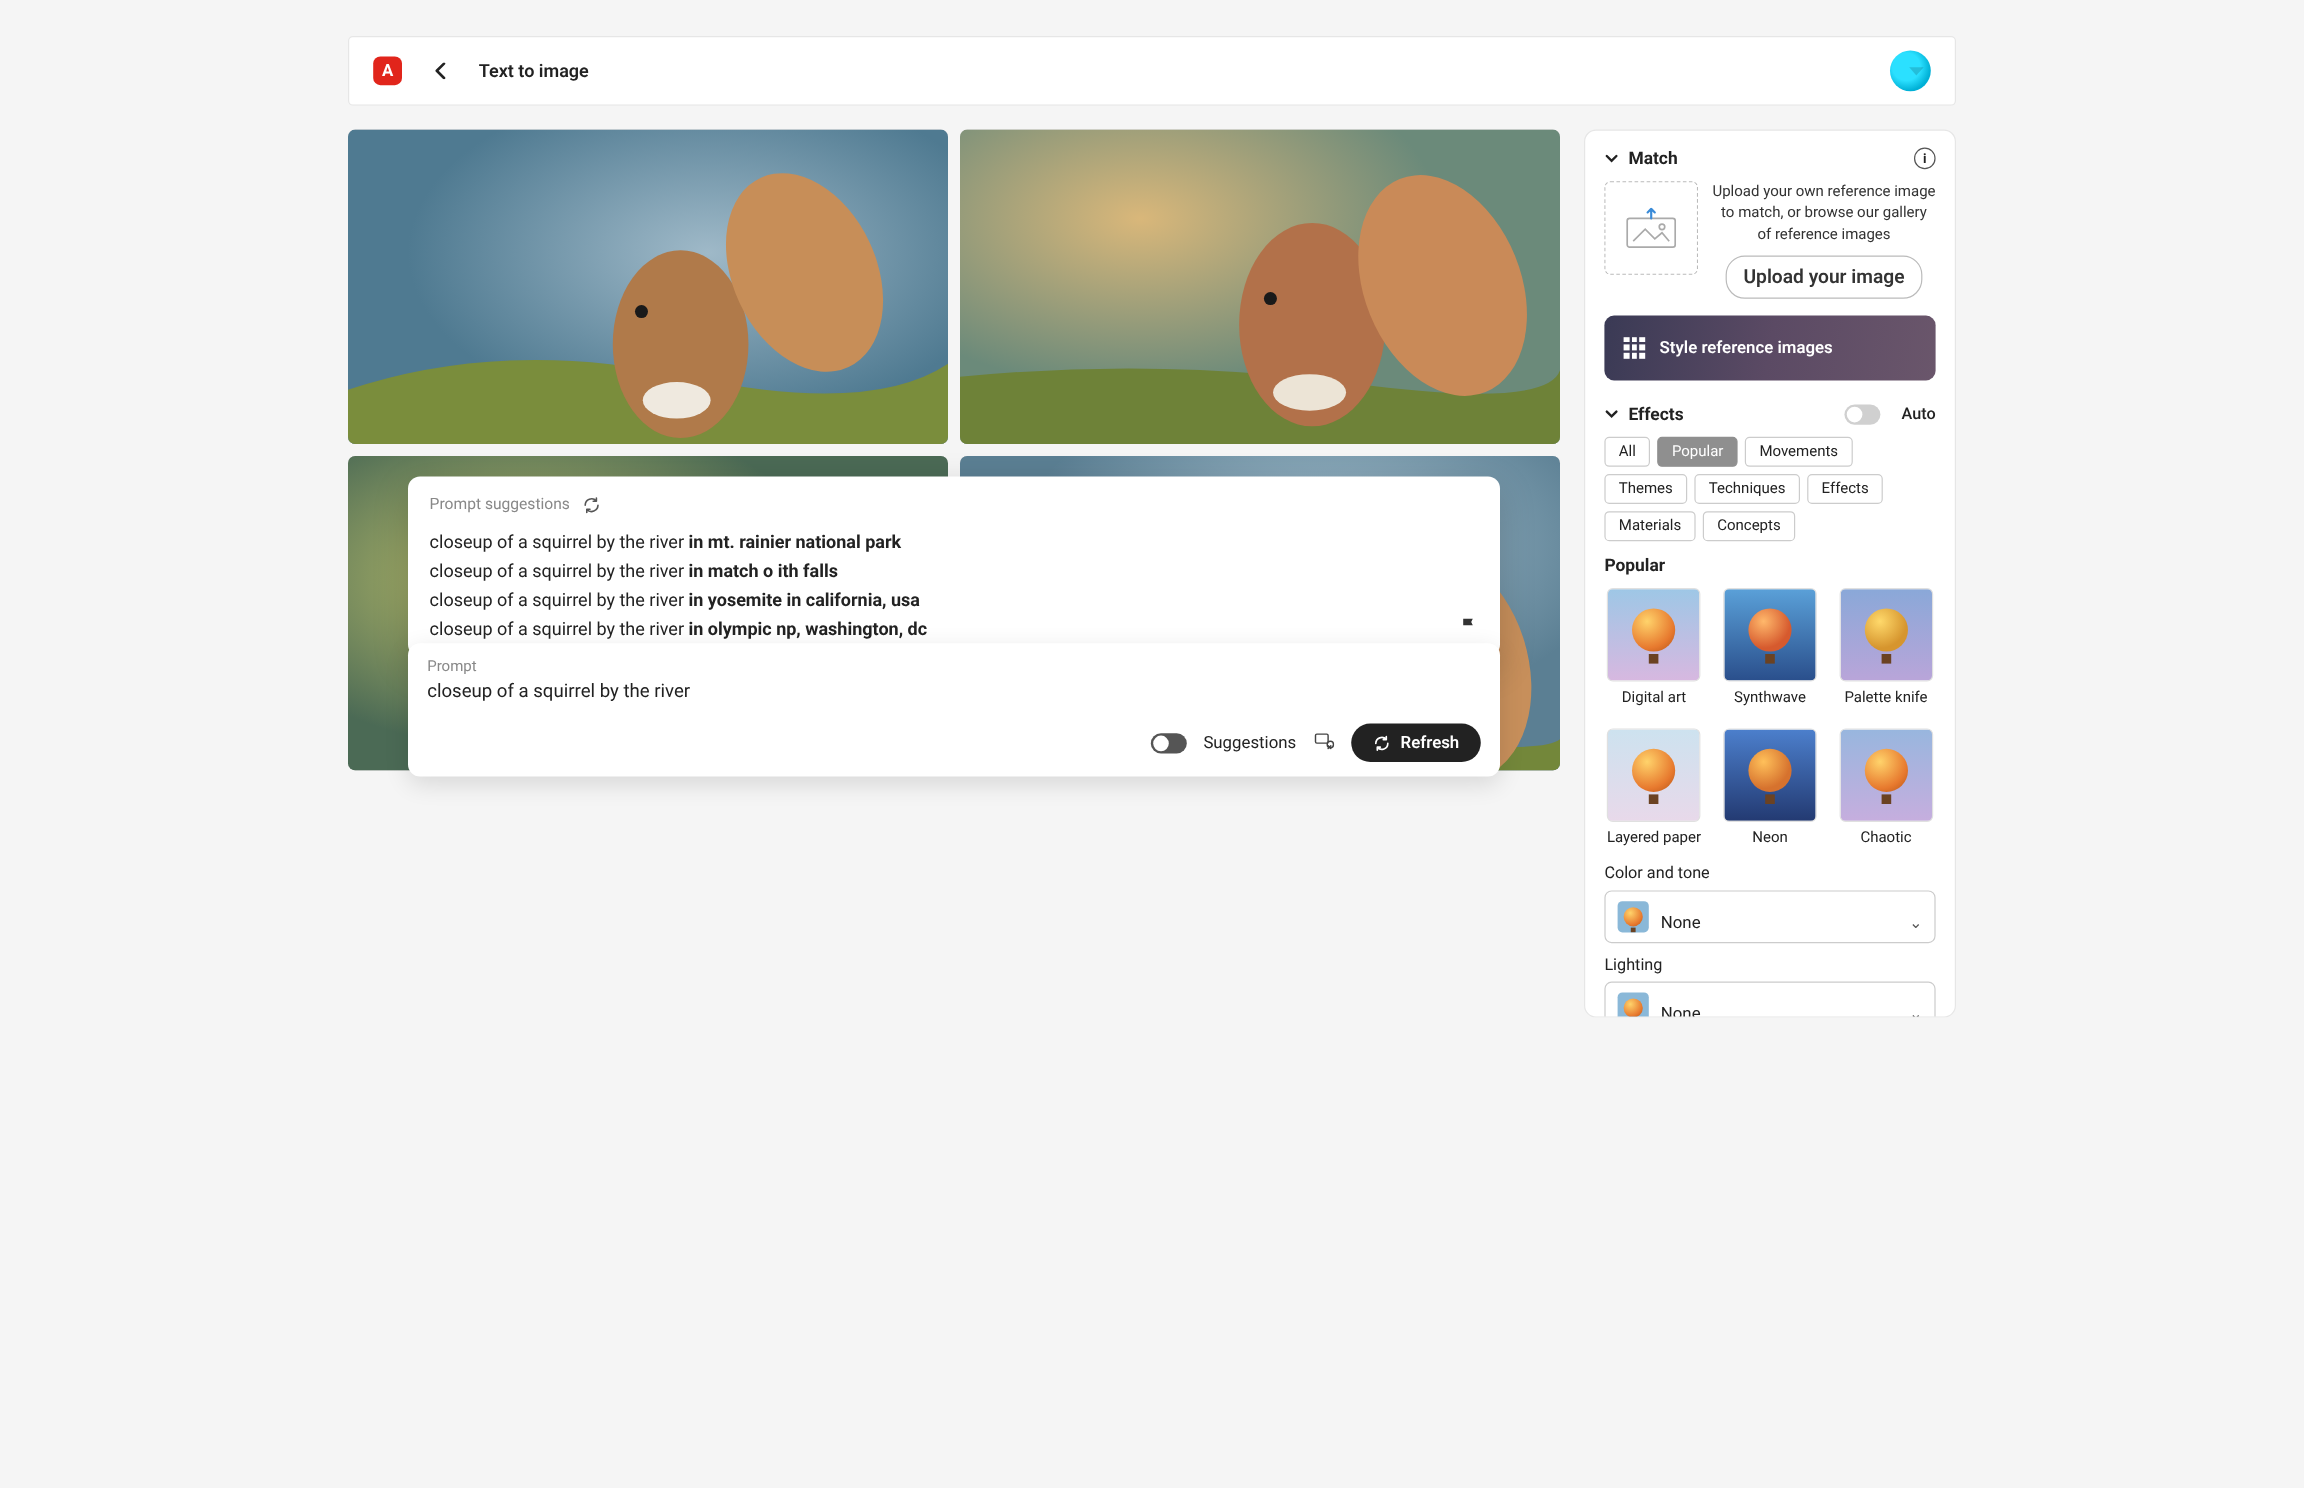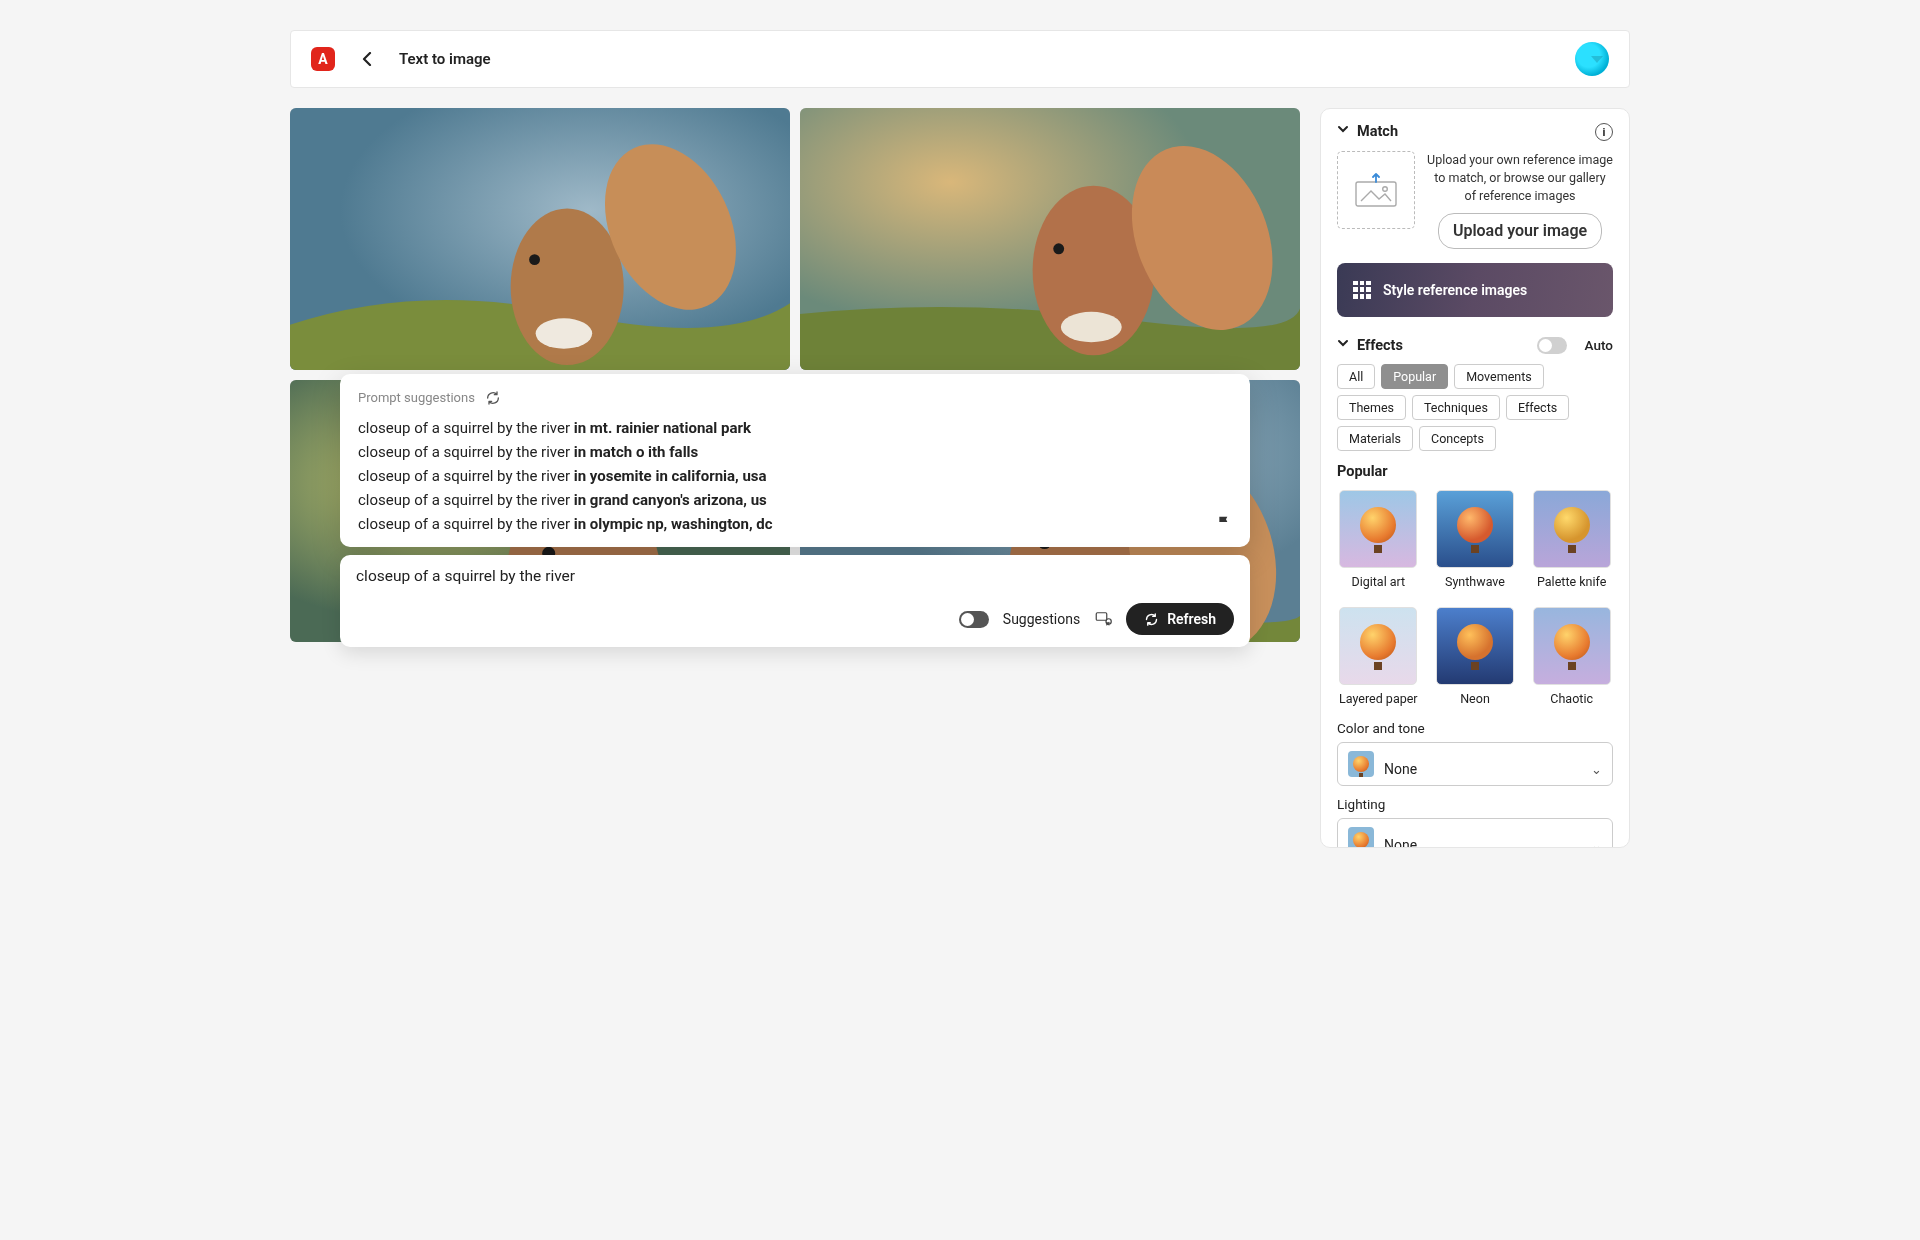--- a/index.html
+++ b/index.html
@@ -147,21 +147,21 @@
   .sidebar {
     width: 310px;
     background: #fff;
     border: 1px solid #e6e6e6;
     border-radius: 10px;
     padding: 14px 16px 0;
     height: 740px;
     overflow: hidden;
   }
   .section-header {
-    display: flex; gap: 8px;
+    display: flex; align-items: center; gap: 8px;
     font-weight: 700; font-size: 14.5px;
     margin-bottom: 10px;
     cursor: pointer;
   }
   .section-header .spacer { flex: 1; }
   .info-icon {
     width: 18px; height: 18px; border: 1.3px solid #555;
     border-radius: 50%;
     display: flex; align-items: center; justify-content: center;
     font-size: 11px; font-weight: bold;
@@ -364,31 +364,31 @@
           <span class="refresh-icon">
             <svg width="16" height="16" viewBox="0 0 24 24">
                 <path d="M4 12a8 8 0 0 1 13.9-5.3M20 12a8 8 0 0 1-13.9 5.3M18 3v4h-4M6 21v-4h4" stroke="#555" stroke-width="2" fill="none" stroke-linecap="round" stroke-linejoin="round"></path>
               </svg>
           </span>
         </div>
         <div class="suggest-list">
           <div class="suggest-item"><span>closeup of a squirrel by the river </span><span class="bold">in mt. rainier national park</span></div>
           <div class="suggest-item"><span>closeup of a squirrel by the river </span><span class="bold">in match o ith falls</span></div>
           <div class="suggest-item"><span>closeup of a squirrel by the river </span><span class="bold">in yosemite in california, usa</span></div>
-          <div class="suggest-item"><span>closeup of a squirrel by the river </span><span class="bold">in grand canyon's arizona, us</span></div>
           <div class="suggest-item"><span>closeup of a squirrel by the river </span><span class="bold">in olympic np, washington, dc</span></div>
         </div>
         <div class="flag-icon">
           <svg width="16" height="16" viewBox="0 0 24 24">
               <path d="M5 3v18M5 4h12l-2 4 2 4H5" fill="#333"></path>
             </svg>
         </div>
       </div>
 
       <div class="prompt-panel">
+        <div class="prompt-label">Prompt</div>
         <div class="prompt-text">closeup of a squirrel by the river</div>
         <div class="prompt-actions">
           <div class="toggle"></div>
           <span class="action-label">Suggestions</span>
           <span class="small-icon">
             <svg width="18" height="18" viewBox="0 0 24 24">
                 <rect x="3" y="5" width="14" height="10" rx="1.5" stroke="#444" stroke-width="1.6" fill="none"></rect>
                 <path d="M17 18 l3 3 M20 18 l-3 3" stroke="#444" stroke-width="1.6" stroke-linecap="round"></path>
                 <circle cx="19.5" cy="16.5" r="3.5" stroke="#444" stroke-width="1.6" fill="none"></circle>
               </svg>

